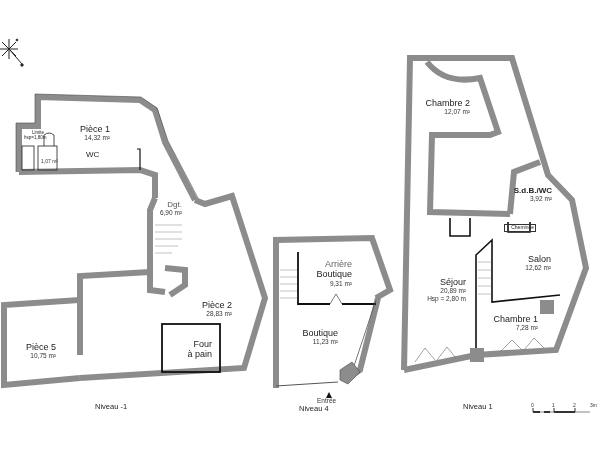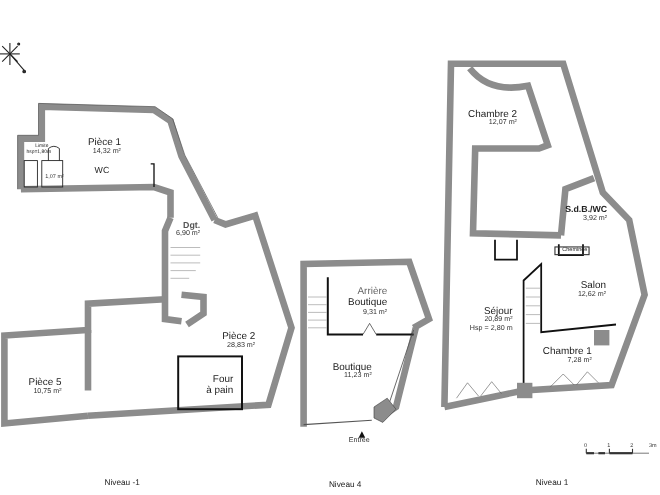--- a/index.html
+++ b/index.html
@@ -2,21 +2,21 @@
 <html><head>
 <meta charset="utf-8">
 <style>
   html,body{margin:0;padding:0;background:#ffffff;}
   body{width:600px;height:450px;position:relative;overflow:hidden;font-family:"Liberation Sans",sans-serif;}
   svg.plan{position:absolute;left:0;top:0;}
   .lbl{position:absolute;font-family:"Liberation Sans",sans-serif;color:#222;text-align:right;white-space:nowrap;line-height:1.15;}
   .room-name{font-size:9px;}
   .room-area{font-size:6.5px;color:#333;}
   .small{font-size:5px;}
-  .level{font-size:7.5px;color:#222;margin-top:32px;}
+  .level{font-size:7.5px;color:#222;}
   .scale-txt{font-size:5px;position:absolute;color:#333;}
 </style>
 </head>
 <body>
 
 <svg class="plan" width="600" height="450" viewBox="0 0 600 450">
 
   <g stroke="#222" stroke-width="1">
     <line x1="2" y1="42" x2="16" y2="56"></line>
     <line x1="16" y1="42" x2="2" y2="56"></line>
@@ -128,21 +128,21 @@
 </div>
 <div class="lbl" style="left:38px;top:150px;width:20px;">
   <div class="room-name" style="font-size:8px;padding-left:48px;">WC</div>
   <div class="room-area small">1,07 m²</div>
 </div>
 <div class="lbl small" style="left:24px;top:130px;width:20px;">
   <div style="font-size:4.5px;">Limite</div>
   <div style="font-size:4.5px;">hsp=1,80m</div>
 </div>
 <div class="lbl" style="left:158px;top:200px;width:24px;color:#555;">
-  <div class="room-name" style="font-size:8px;font-weight:bold;">Dgt.</div>
+  <div class="room-name" style="font-size:8px;">Dgt.</div>
   <div class="room-area">6,90 m²</div>
 </div>
 <div class="lbl" style="left:192px;top:300px;width:40px;">
   <div class="room-name">Pièce 2</div>
   <div class="room-area">28,83 m²</div>
 </div>
 <div class="lbl" style="left:16px;top:342px;width:40px;">
   <div class="room-name">Pièce 5</div>
   <div class="room-area">10,75 m²</div>
 </div>
@@ -179,18 +179,18 @@
 </div>
 <div class="lbl" style="left:418px;top:277px;width:48px;">
   <div class="room-name">Séjour</div>
   <div class="room-area">20,89 m²</div>
   <div class="room-area">Hsp = 2,80 m</div>
 </div>
 <div class="lbl" style="left:488px;top:314px;width:50px;">
   <div class="room-name">Chambre 1</div>
   <div class="room-area">7,28 m²</div>
 </div>
-<div class="lbl level" style="left:487px;top:403px;">Niveau 1</div>
+<div class="lbl level" style="left:463px;top:403px;">Niveau 1</div>
 
 <span class="scale-txt" style="left:531px;top:402px;">0</span>
 <span class="scale-txt" style="left:552px;top:402px;">1</span>
 <span class="scale-txt" style="left:573px;top:402px;">2</span>
 <span class="scale-txt" style="left:590px;top:402px;">3m</span>
 
 </body></html>

